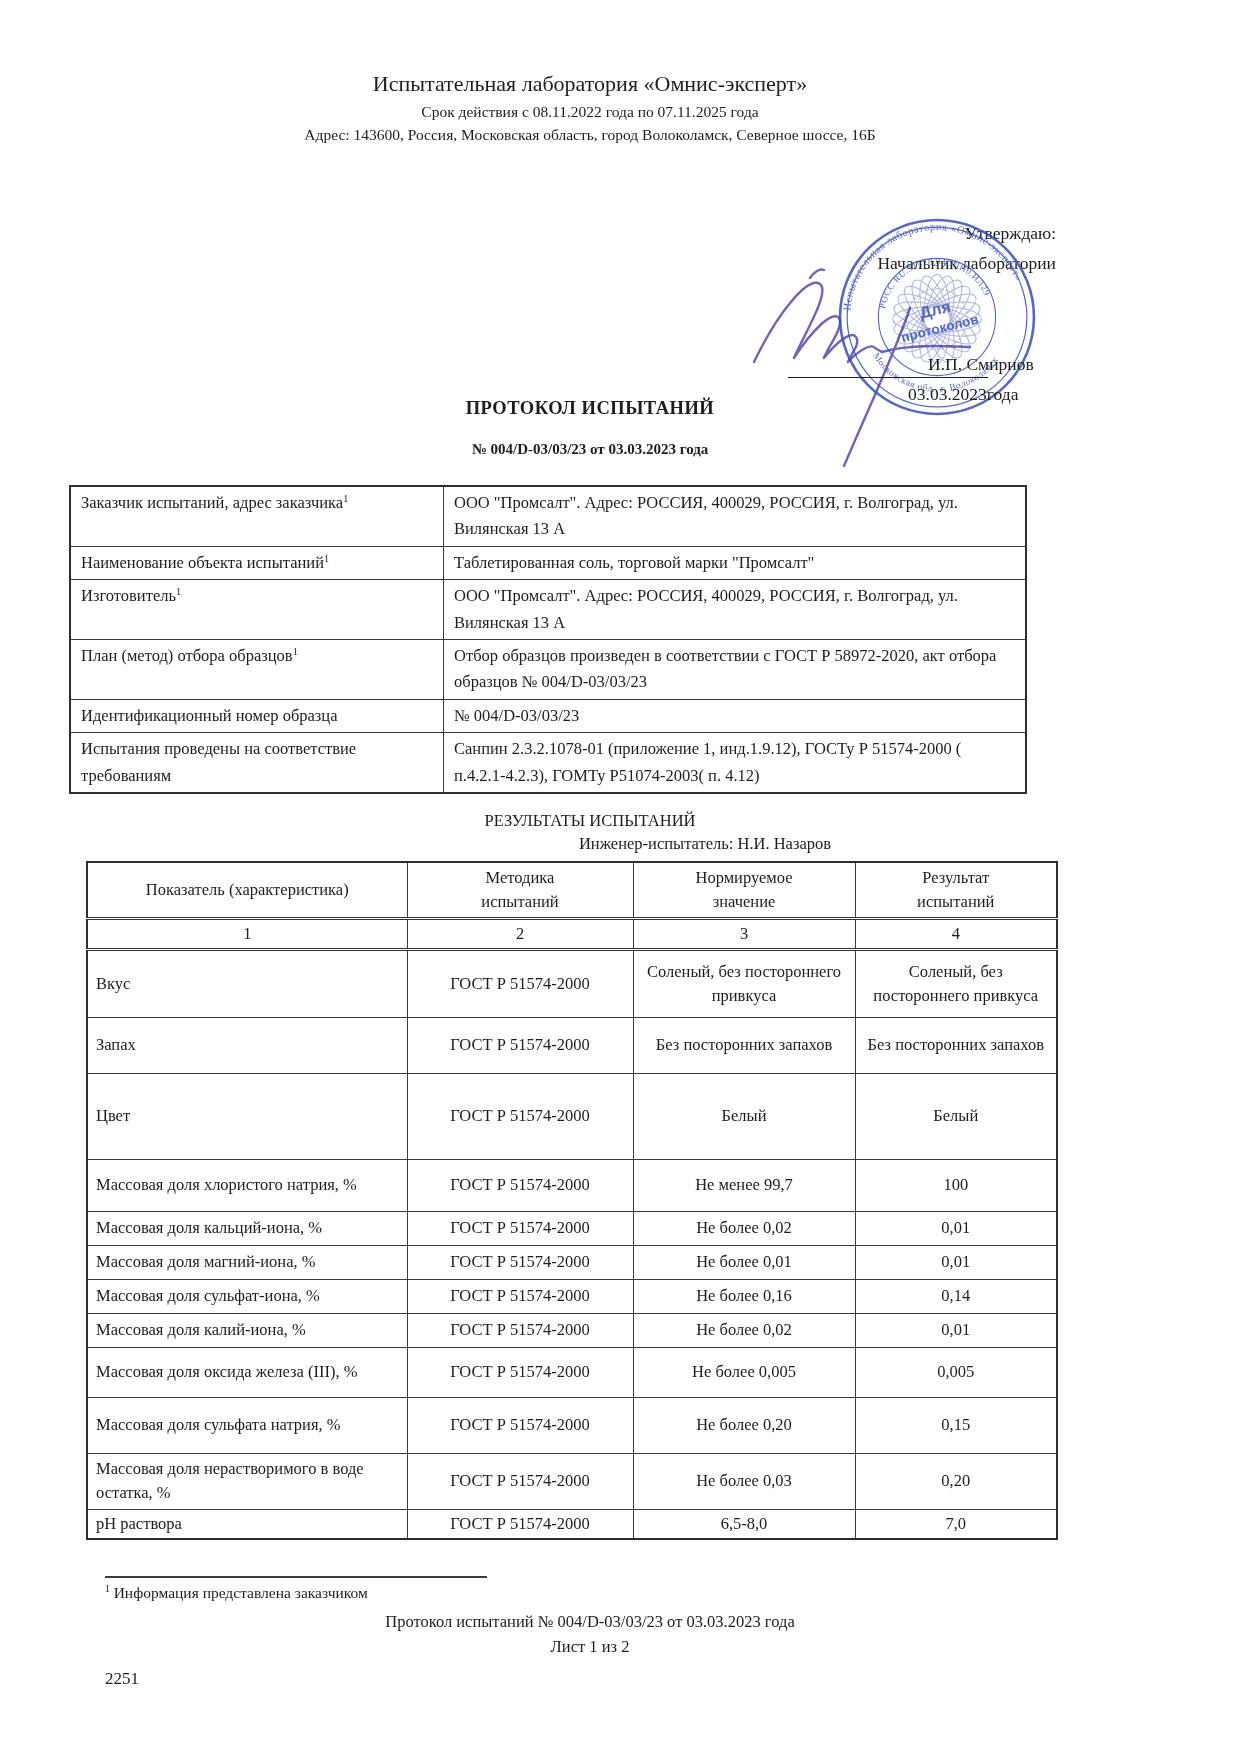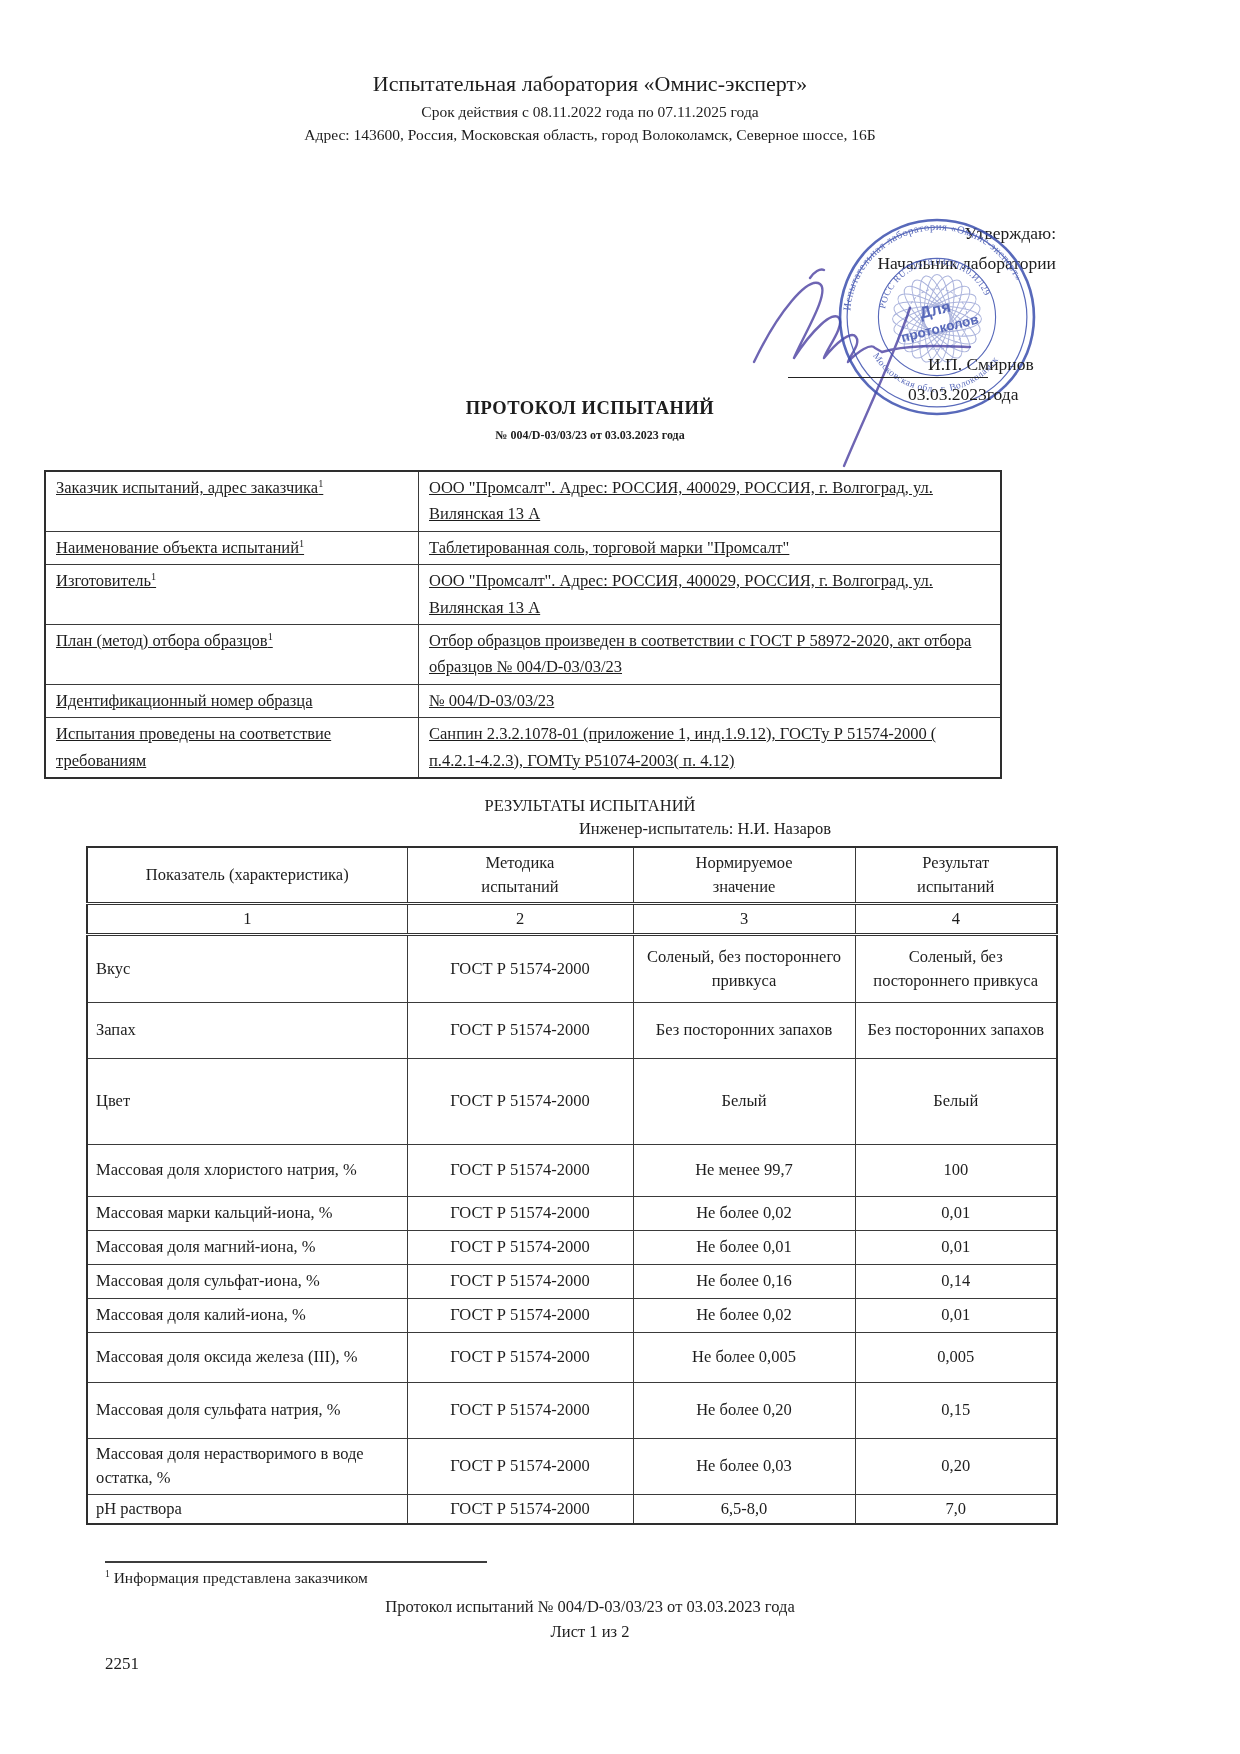--- a/index.html
+++ b/index.html
@@ -19,24 +19,24 @@
   
   .approval-text { position:absolute; top:218px; right:184px; text-align:right; font-size:17.5px; line-height:30px; }
   .stamp { position:absolute; left:836px; top:216px; width:202px; height:202px; opacity:0.85; }
   .signature { position:absolute; left:738px; top:250px; width:270px; height:235px; opacity:0.9; }
   .sig-line { position:absolute; left:788px; top:377px; width:200px; border-top:1.8px solid #222; }
   .approver-name { position:absolute; left:928px; top:354px; font-size:17.5px; }
   .approve-date { position:absolute; left:908px; top:384px; font-size:17.5px; }
 
   
   .doc-title { margin-top:252px; font-size:18.5px; font-weight:bold; letter-spacing:0.5px;font-family:Liberation Serif, serif; }
-  .doc-subtitle { margin-top:9px; font-size:12px; font-weight:bold; }
-
-  
-  .info-table { width:958px; margin:27px 0 0 44px; border-collapse:collapse; font-size:16.5px; border:2px solid #2e2e2e;text-decoration:underline; }
+  .doc-subtitle { margin-top:22px; font-size:15px; font-weight:bold; }
+
+  
+  .info-table { width:958px; margin:27px 0 0 69px; border-collapse:collapse; font-size:16.5px; border:2px solid #2e2e2e; }
   .info-table td { border:1.5px solid #3a3a3a; padding:3px 10px; vertical-align:top; line-height:1.6; }
   .info-table td:first-child { width:352px; }
   sup { font-size:0.62em; vertical-align:super; line-height:0; }
 
   
   .results-heading { margin-top:17px; font-size:16.5px; }
   .engineer-line { margin:3px 0 0 170px; font-size:16.5px; text-align:center; }
 
   .results-table { width:970px; margin:7px 0 0 86px; border-collapse:collapse; font-size:16.5px; border:2px solid #2e2e2e; table-layout:fixed; }
   .results-table td { border:1.5px solid #3a3a3a; padding:2px 8px; vertical-align:middle; line-height:1.45; }
@@ -206,21 +206,21 @@
           <td class="c-center">Белый</td>
           <td class="c-center">Белый</td>
         </tr>
         <tr style="height: 52px;">
           <td class="c-left">Массовая доля хлористого натрия, %</td>
           <td class="c-center">ГОСТ Р 51574-2000</td>
           <td class="c-center">Не менее 99,7</td>
           <td class="c-center">100</td>
         </tr>
         <tr style="height: 34px;">
-          <td class="c-left">Массовая марки кальций-иона, %</td>
+          <td class="c-left">Массовая доля кальций-иона, %</td>
           <td class="c-center">ГОСТ Р 51574-2000</td>
           <td class="c-center">Не более 0,02</td>
           <td class="c-center">0,01</td>
         </tr>
         <tr style="height: 34px;">
           <td class="c-left">Массовая доля магний-иона, %</td>
           <td class="c-center">ГОСТ Р 51574-2000</td>
           <td class="c-center">Не более 0,01</td>
           <td class="c-center">0,01</td>
         </tr>

